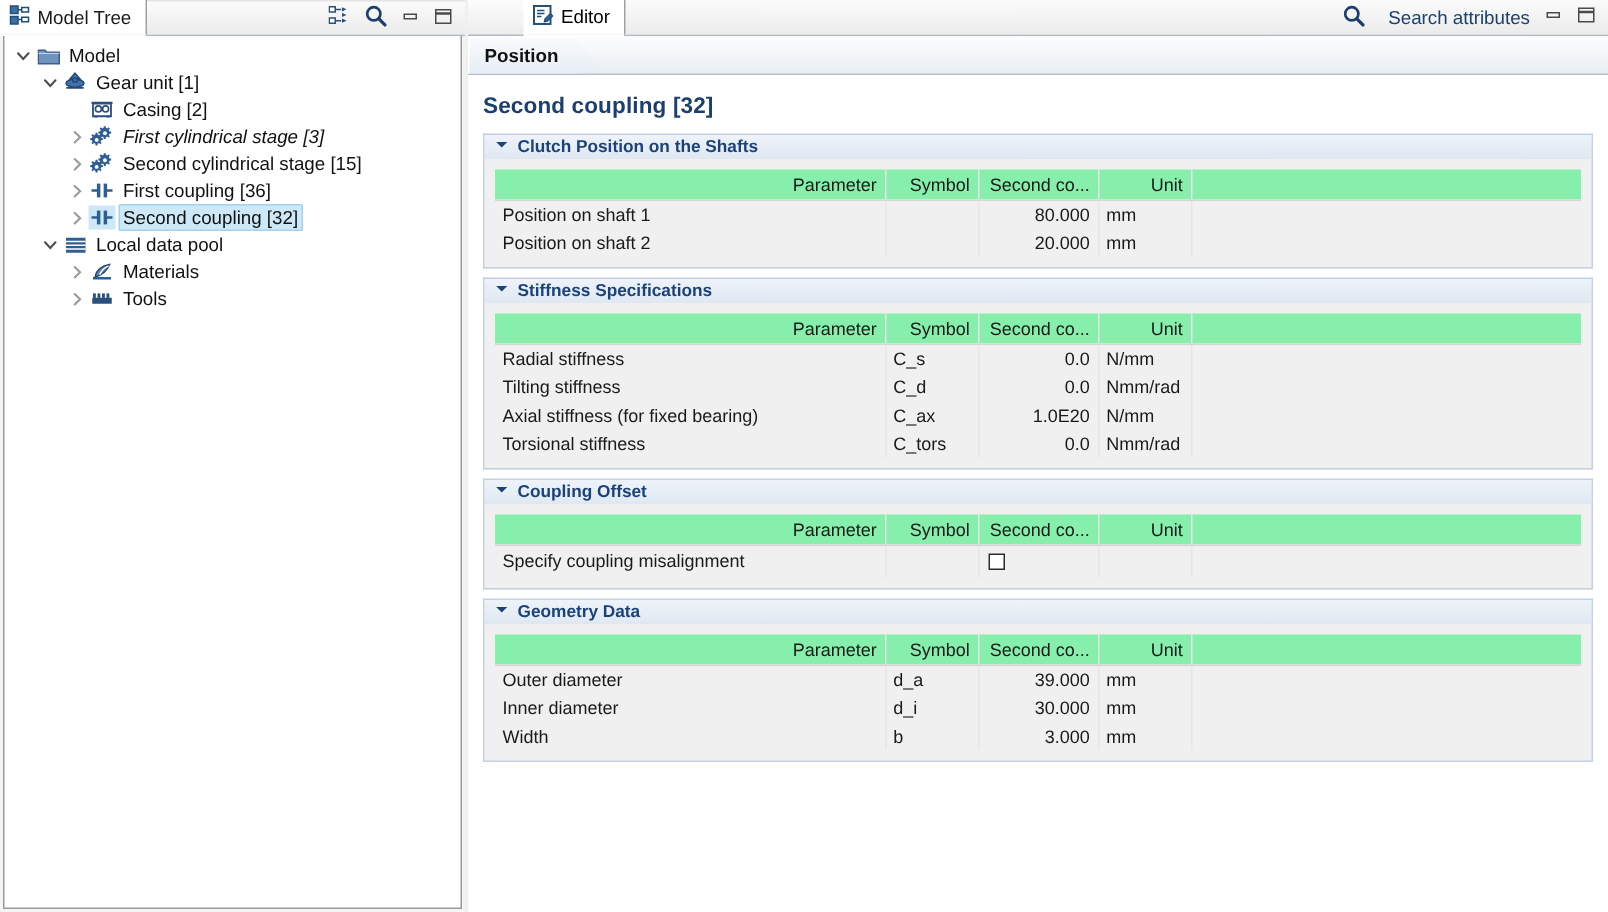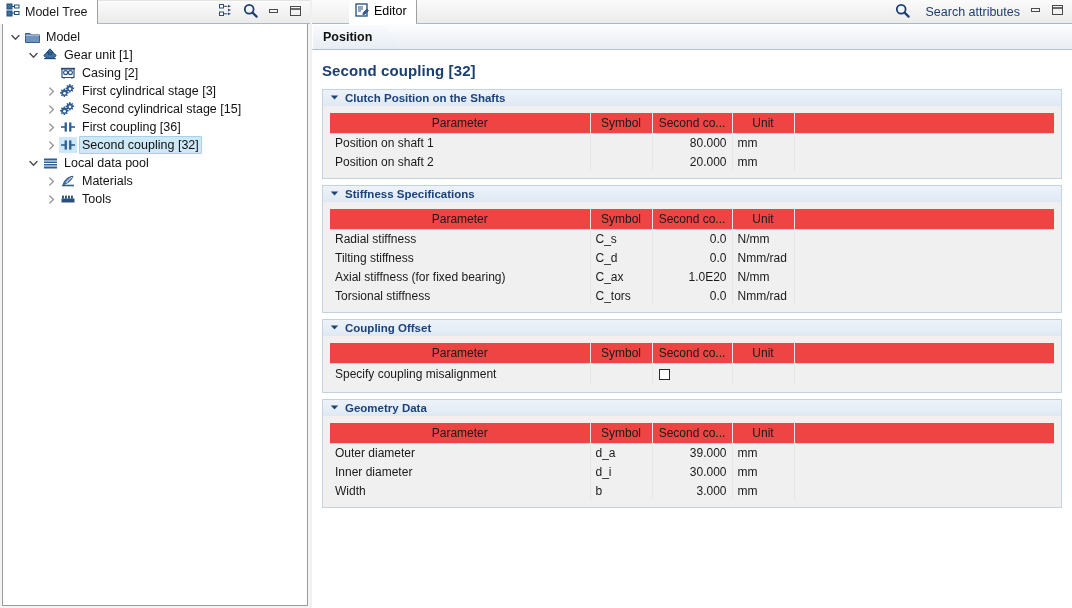--- a/index.html
+++ b/index.html
@@ -222,24 +222,24 @@
     padding: 7px;
   }
   table.param {
     border-collapse: collapse;
     width: 100%;
     table-layout: fixed;
     background: #f0f0f0;
   }
   table.param th {
     font-weight: normal;
-    text-align: center;
+    text-align: right;
     font-size: 12px;
     height: 20px;
-    background: #ef4444;
+    background: #86efac;
     border-right: 1px solid #e6e6e6;
     border-bottom: 1px solid #d4d4d4;
     padding: 0 5px;
     color: #1a1a1a;
     vertical-align: middle;
   }
   table.param th:last-child { border-right: none; }
   table.param td {
     font-size: 12px;
     height: 19px;
@@ -362,21 +362,21 @@
             <path d="M2 3 h12 v8.5 h-12 z" fill="#ffffff" stroke="#2a4f7c" stroke-width="1.2"></path>
             <path d="M1 2.6 h14" stroke="#2a4f7c" stroke-width="1.6"></path>
             <circle cx="5.6" cy="6.6" r="2" fill="none" stroke="#2a4f7c" stroke-width="1.1"></circle>
             <circle cx="10.4" cy="6.6" r="2" fill="none" stroke="#2a4f7c" stroke-width="1.1"></circle>
             <path d="M3 11.8 h2 M11 11.8 h2" stroke="#2a4f7c" stroke-width="1.2"></path>
           </svg>
         </span>
         <span class="tree-label">Casing [2]</span>
       </div>
 
-      <div class="tree-node" style="padding-left:40px;">
+      <div class="tree-node" style="padding-left:40px;font-style:italic;">
         <span class="twisty">
           <svg width="9" height="9" viewBox="0 0 9 9">
               <path d="M2.8 1 L6.4 4.5 L2.8 8" fill="none" stroke="#9a9a9a" stroke-width="1.4" stroke-linecap="round"></path>
             </svg>
         </span>
         <span class="ticon">
           <svg width="16" height="14" viewBox="0 0 16 14">
             <g fill="#2f5e95">
               <path d="M10.6 1.2 l1 .5 l.8-.8 l.9.9 l-.8.8 l.5 1 l1.1.1 v1.3 l-1.1.1 l-.5 1 l.8.8 l-.9.9 l-.8-.8 l-1 .5 l-.1 1.1 h-1.3 l-.1-1.1 l-1-.5 l-.8.8 l-.9-.9 l.8-.8 l-.5-1 l-1.1-.1 v-1.3 l1.1-.1 l.5-1 l-.8-.8 l.9-.9 l.8.8 l1-.5 l.1-1.1 h1.3 z"></path>
             </g>

